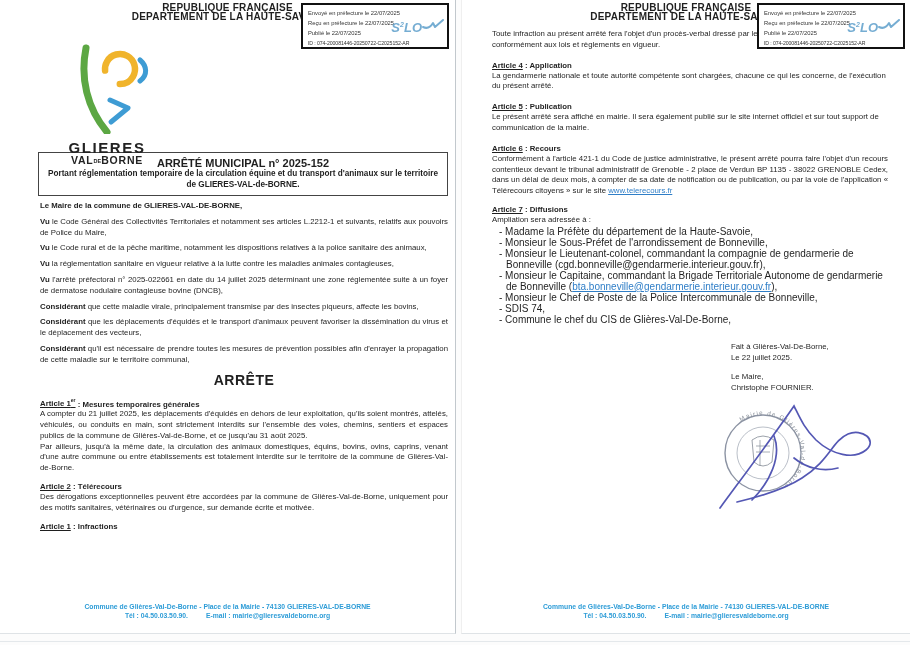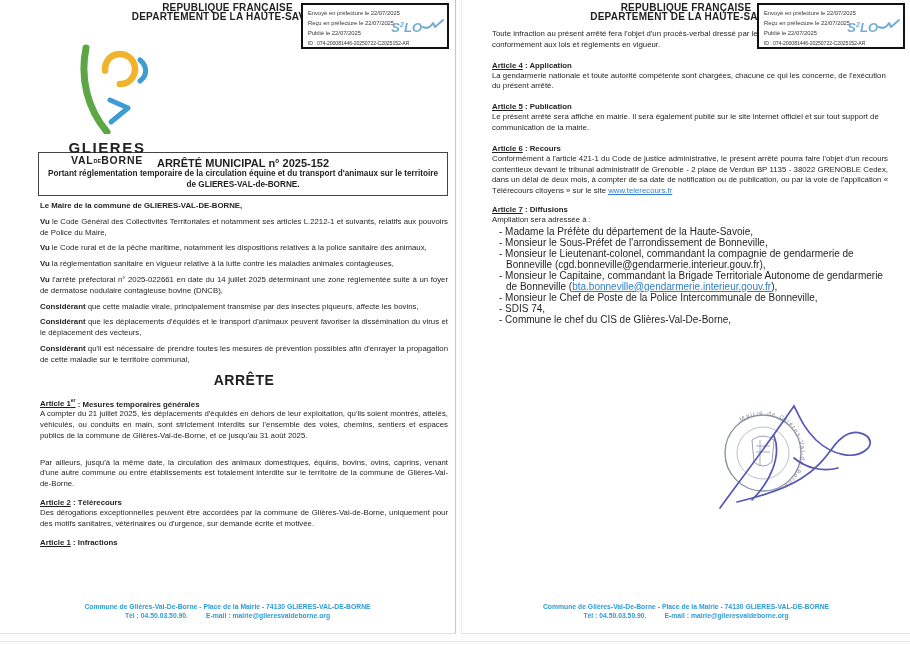--- a/index.html
+++ b/index.html
@@ -104,21 +104,21 @@
     <p class="doc"><span class="b">Vu</span><span> la réglementation sanitaire en vigueur relative à la lutte contre les maladies animales contagieuses,</span></p>
     <p class="doc"><span class="b">Vu</span><span> l'arrêté préfectoral n° 2025-022661 en date du 14 juillet 2025 déterminant une zone réglementée suite à un foyer de dermatose nodulaire contagieuse bovine (DNCB),</span></p>
     <p class="doc"><span class="b">Considérant</span><span> que cette maladie virale, principalement transmise par des insectes piqueurs, affecte les bovins,</span></p>
     <p class="doc"><span class="b">Considérant</span><span> que les déplacements d'équidés et le transport d'animaux peuvent favoriser la dissémination du virus et le déplacement des vecteurs,</span></p>
     <p class="doc"><span class="b">Considérant</span><span> qu'il est nécessaire de prendre toutes les mesures de prévention possibles afin d'enrayer la propagation de cette maladie sur le territoire communal,</span></p>
 
     <div class="arrete">ARRÊTE</div>
 
     <div class="arthead"><span class="u"><span>Article 1</span><sup>er</sup></span><span> :  </span><span>Mesures temporaires générales</span></div>
     <p class="doc" style="margin-top:0;">A compter du 21 juillet 2025, les déplacements d'équidés en dehors de leur exploitation, qu'ils soient montrés, attelés, véhiculés, ou conduits en main, sont strictement interdits sur l'ensemble des voies, chemins, sentiers et espaces publics de la commune de Glières-Val-de-Borne, et ce jusqu'au 31 août 2025.</p>
-    <p class="doc" style="margin-top:16px;">Par ailleurs, jusqu'à la même date, la circulation des animaux domestiques, équins, bovins, ovins, caprins, venant d'une autre commune ou entre établissements est totalement interdite sur le territoire de la commune de Glières-Val-de-Borne.</p>
+    <p class="doc" style="margin-top:0;">Par ailleurs, jusqu'à la même date, la circulation des animaux domestiques, équins, bovins, ovins, caprins, venant d'une autre commune ou entre établissements est totalement interdite sur le territoire de la commune de Glières-Val-de-Borne.</p>
 
     <div class="arthead" style="margin-top:7px;"><span class="u">Article 2</span><span> : </span><span>Télérecours</span></div>
     <p class="doc" style="margin-top:0;">Des dérogations exceptionnelles peuvent être accordées par la commune de Glières-Val-de-Borne, uniquement pour des motifs sanitaires, vétérinaires ou d'urgence, sur demande écrite et motivée.</p>
 
     <div class="arthead" style="margin-top:7px;"><span class="u">Article 1</span><span> : </span><span>Infractions</span></div>
   </div>
 
   <div class="footer">
     <div>Commune de Glières-Val-De-Borne - Place de la Mairie - 74130 GLIERES-VAL-DE-BORNE</div>
     <div><span>Tél : 04.50.03.50.90.</span><span class="sp"></span><span>E-mail : mairie@glieresvaldeborne.org</span></div>
@@ -160,20 +160,27 @@
     <div class="list">
       <div class="item"><span>- </span><span>Madame la Préfète du département de la Haute-Savoie,</span></div>
       <div class="item"><span>- </span><span>Monsieur le Sous-Préfet de l'arrondissement de Bonneville,</span></div>
       <div class="item"><span>- </span><span>Monsieur le Lieutenant-colonel, commandant la compagnie de gendarmerie de Bonneville (cgd.bonneville@gendarmerie.interieur.gouv.fr),</span></div>
       <div class="item"><span>- </span><span>Monsieur le Capitaine, commandant la Brigade Territoriale Autonome de gendarmerie de Bonneville (</span><a class="doclink">bta.bonneville@gendarmerie.interieur.gouv.fr</a><span>),</span></div>
       <div class="item"><span>- </span><span>Monsieur le Chef de Poste de la Police Intercommunale de Bonneville,</span></div>
       <div class="item"><span>- </span><span>SDIS 74,</span></div>
       <div class="item"><span>- </span><span>Commune le chef du CIS de Glières-Val-De-Borne,</span></div>
     </div>
 
+    <div class="signed">
+      <div>Fait à Glières-Val-De-Borne,</div>
+      <div>Le 22 juillet 2025.</div>
+      <div class="gap"></div>
+      <div>Le Maire,</div>
+      <div>Christophe FOURNIER.</div>
+    </div>
   </div>
 
   <div class="sealwrap">
     <svg width="210" height="115" viewBox="0 0 210 115">
       <defs>
         <path id="stampArc" d="M 81,93 A 38,38 0 1 1 81.01,93" transform="rotate(155 81 55)"></path>
       </defs>
       <g opacity="0.75">
         <circle cx="81" cy="55" r="38" fill="none" stroke="#667085" stroke-width="1.4"></circle>
         <circle cx="81" cy="55" r="26" fill="none" stroke="#8a93a2" stroke-width="0.8"></circle>

